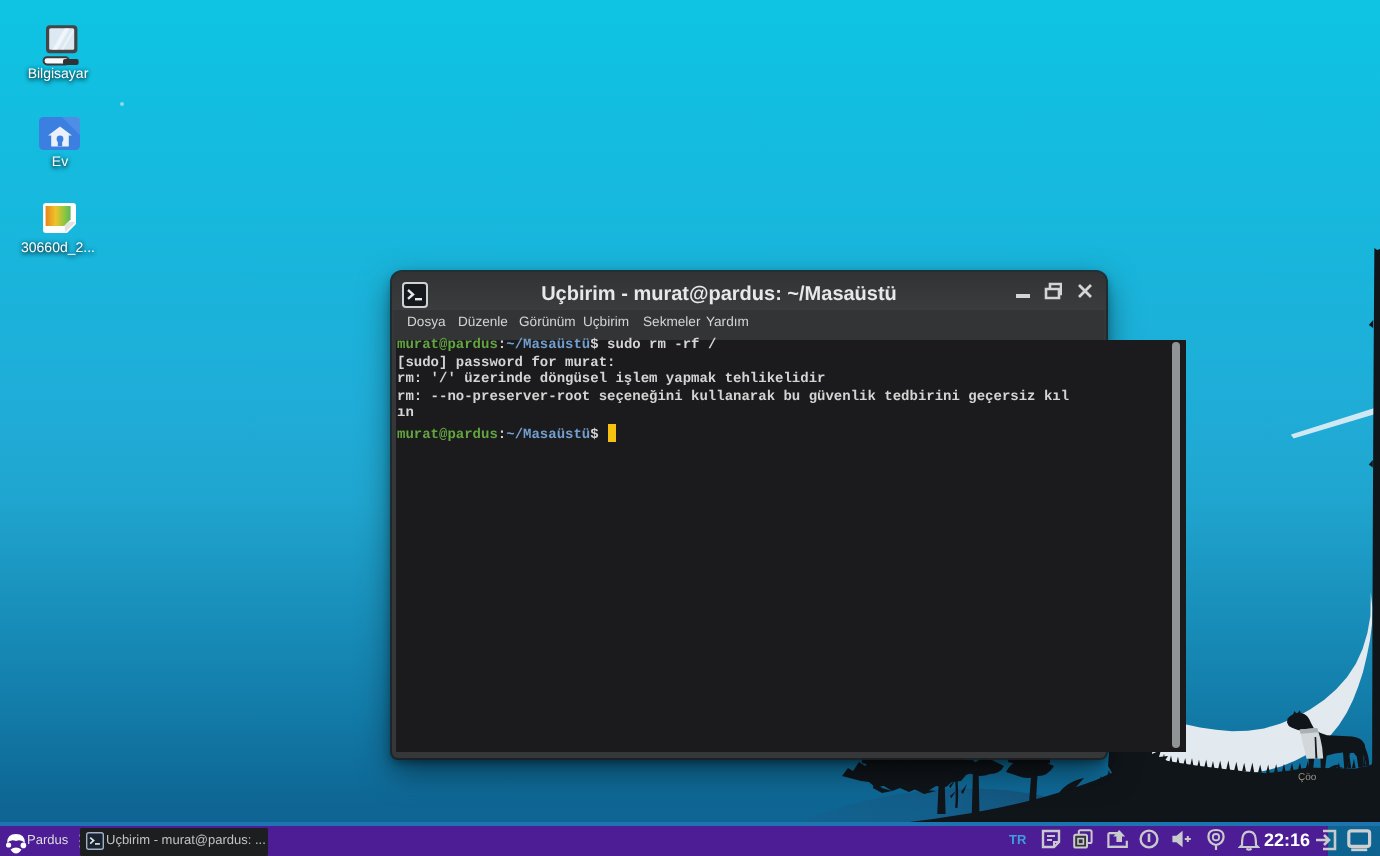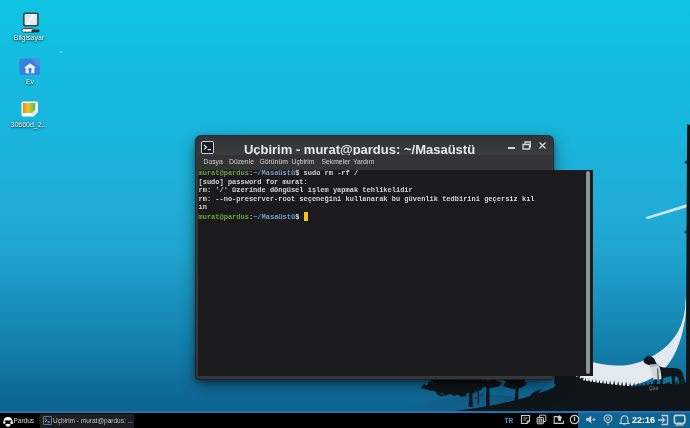--- a/index.html
+++ b/index.html
@@ -2,32 +2,32 @@
 <html><head><meta charset="utf-8">
 <style>
 html,body{margin:0;padding:0;}
 body{width:690px;height:428px;overflow:hidden;position:relative;font-family:"Liberation Sans",sans-serif;background:#0fc0de;}
 #wall{position:absolute;left:0;top:0;}
 .dlabel{position:absolute;color:#fff;font-size:7px;text-align:center;width:60px;text-shadow:0 1px 2px rgba(0,0,0,.75),0 0 2px rgba(0,0,0,.5);}
 
 #win{position:absolute;left:196px;top:135.5px;width:357px;height:243px;background:#353738;border-radius:5px 5px 3px 3px;box-shadow:0 0 0 1px rgba(30,32,33,.85),0 6px 16px rgba(0,0,0,.5),0 2px 5px rgba(0,0,0,.4);}
 #titlebar{position:absolute;left:0;top:0;width:100%;height:19.5px;border-radius:5px 5px 0 0;background:linear-gradient(#313334,#3a3c3d);}
 #ticon{position:absolute;left:5px;top:5.5px;}
-#title{position:absolute;left:0;top:6.2px;width:327px;text-align:center;color:#e8e8e8;font-size:13px;font-weight:bold;}
+#title{position:absolute;left:0;top:6.2px;width:327px;text-align:center;color:#e8e8e8;font-size:10px;font-weight:bold;}
 .wbtn{position:absolute;top:0px;color:#d5d5d5;font-size:9px;}
 #menubar{position:absolute;left:1px;top:19.5px;width:355px;height:14.5px;background:#323435;color:#d4d4d4;font-size:6.8px;}
 .mi{position:absolute;top:2.6px;}
 #term{position:absolute;left:1.5px;top:34px;width:354px;height:206px;background:#1b1b1d;padding-left:41px;}
 #tscroll{position:absolute;right:2.5px;top:1px;width:4px;height:203px;background:#909496;border-radius:2px;}
 #ttext{position:absolute;left:1px;top:-0.5px;font-family:"Liberation Mono",monospace;font-size:7px;line-height:8.6px;color:#d4d4d4;white-space:pre;font-weight:bold;}
 .tg{color:#63a53f;font-weight:bold;}
 .tb{color:#729fcf;font-weight:bold;}
 .cur{display:inline-block;width:4.4px;height:9.5px;background:#f5c211;vertical-align:-2.4px;}
 
-#bar{position:absolute;left:0;top:411px;width:578px;height:17px;background:#000000;}
+#bar{position:absolute;left:0;top:411px;width:633px;height:17px;background:#4c1d95;padding-left:31px;}
 #barline{position:absolute;left:0;top:0;width:690px;height:1.5px;background:#1d74b0;}
 #ptext{position:absolute;left:13.5px;top:6px;color:#dcdcdc;font-size:6.5px;}
 #titem{position:absolute;left:40px;top:2.5px;width:94px;height:14px;background:#1d1e20;border-radius:1px;}
 #titext{position:absolute;left:13px;top:3.5px;color:#c0c3c5;font-size:6.5px;white-space:nowrap;}
 #clock{position:absolute;left:632px;top:3.5px;color:#fff;font-size:9px;font-weight:bold;}
 #tr{position:absolute;left:504.5px;top:5.5px;color:#3f9fd8;font-size:6.5px;font-weight:bold;}
 </style></head>
 <body>
 <svg id="wall" width="690" height="428" viewBox="0 0 690 428">
   <defs>

